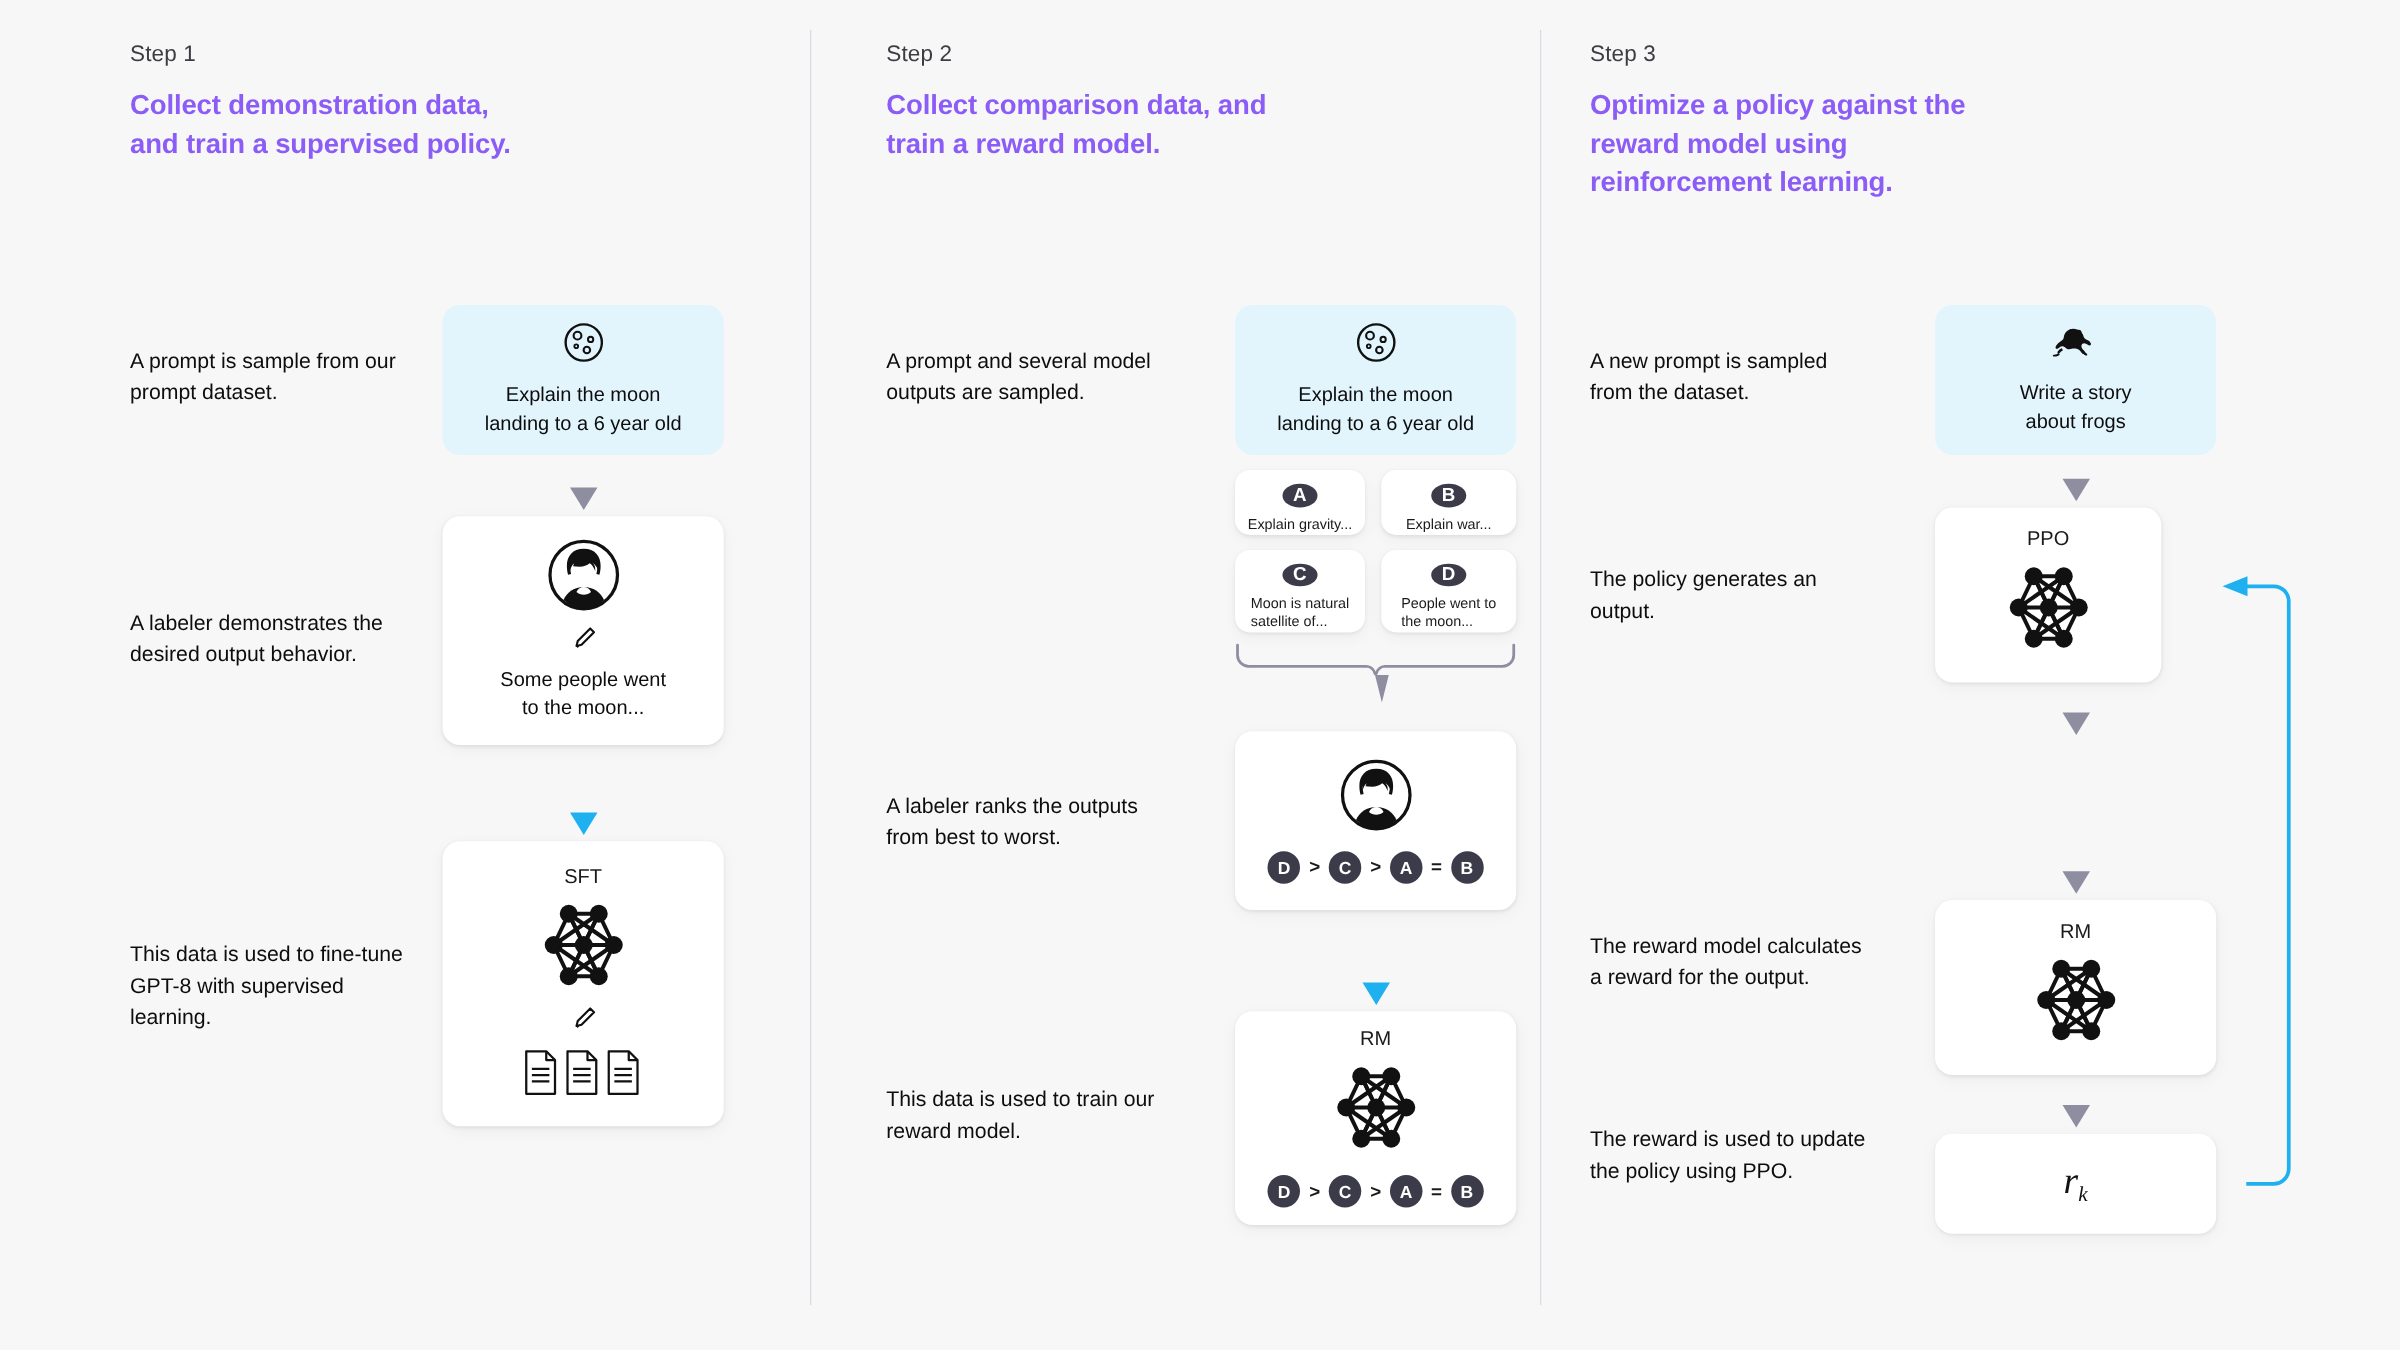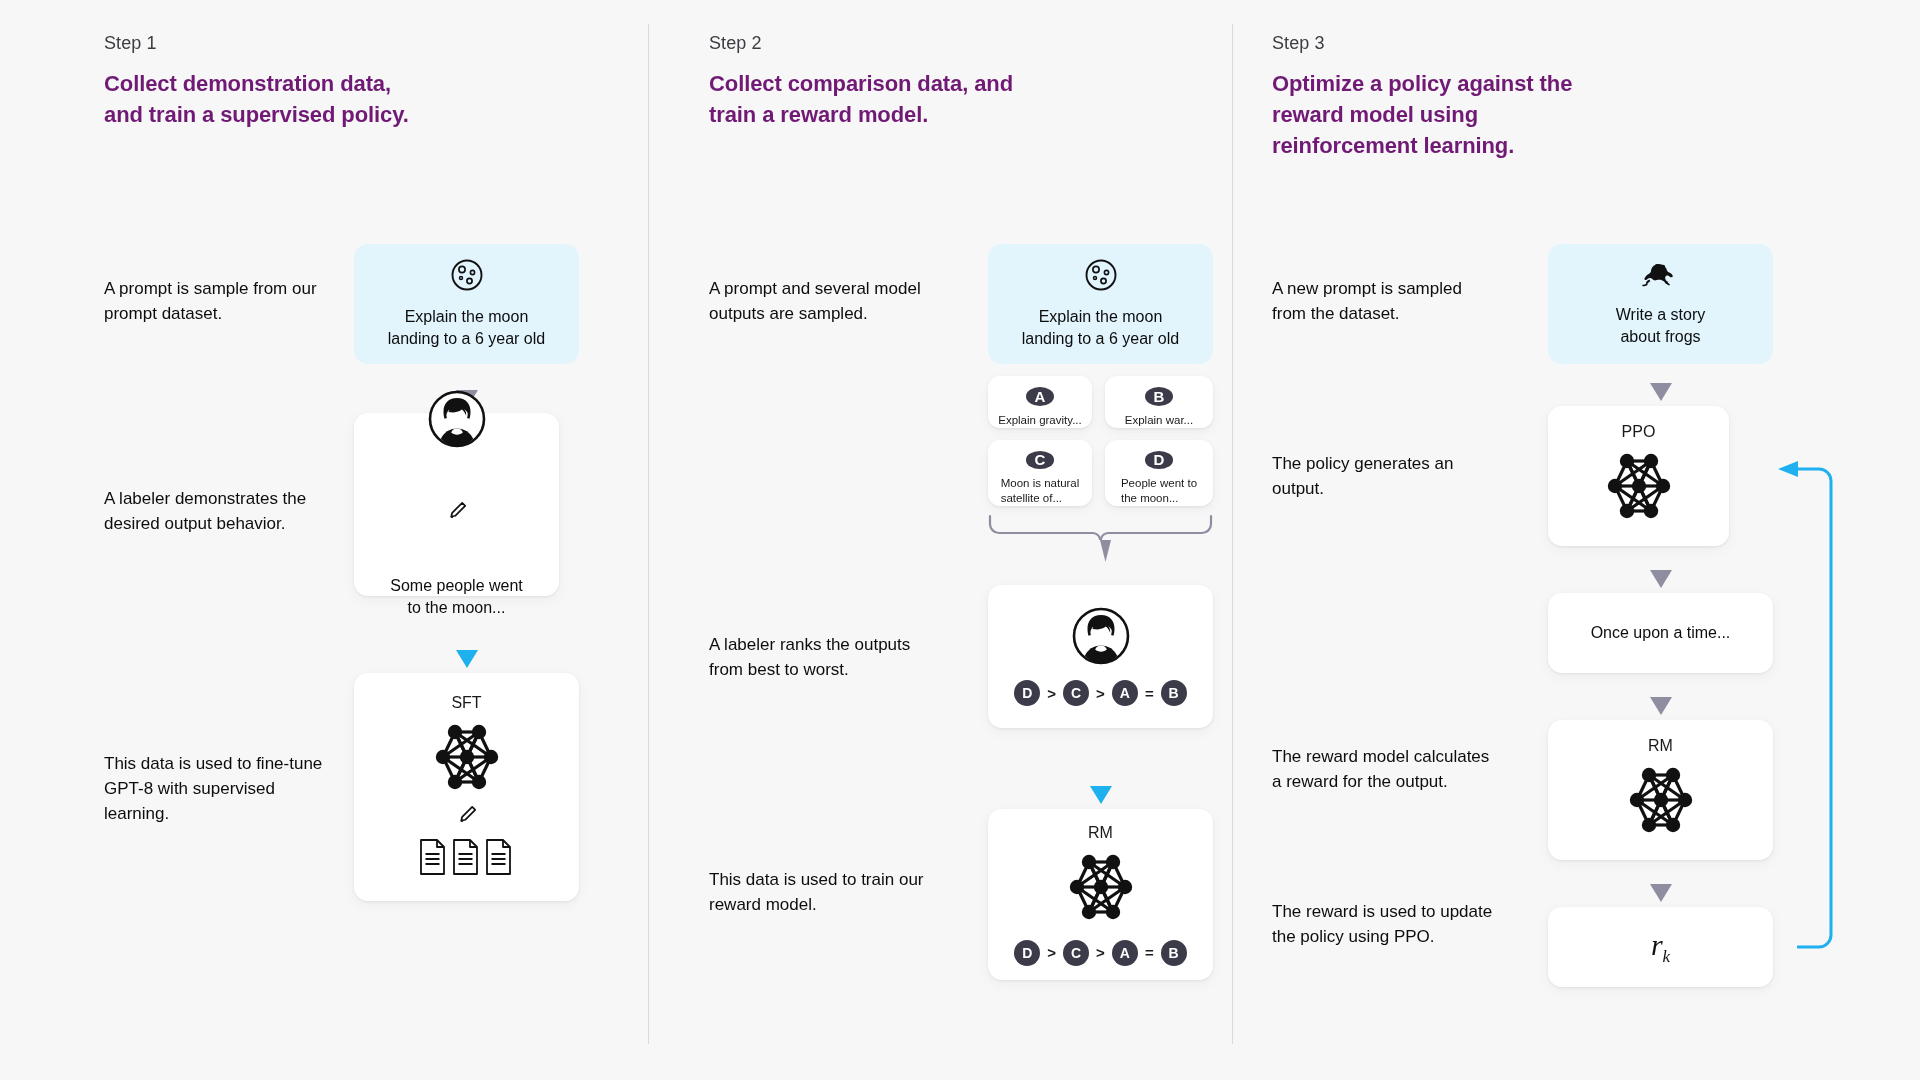--- a/index.html
+++ b/index.html
@@ -26,21 +26,21 @@
   .col.c2 { left: 688px; width: 544px; margin-left: 21px; }
   .col.c3 { left: 1272px; width: 560px; }
 
   .step-label {
     position: absolute; top: 33px; left: 0;
     font-size: 18px; color: #3c3c43; letter-spacing: .1px;
   }
   .step-title {
     position: absolute; top: 68px; left: 0;
     font-size: 22px; font-weight: 700; line-height: 1.42;
-    color: #701a75; letter-spacing: -.1px; width: 340px;
+    color: #8b5cf6; letter-spacing: -.1px; width: 340px;
   }
   .col.c3 .step-title { width: 310px; }
 
   
   .caption {
     position: absolute; left: 0; width: 230px;
     font-size: 17px; line-height: 1.47; color: #0d0d0d;
   }
   .col.c3 .caption { width: 225px; }
 
@@ -141,21 +141,21 @@
           <circle cx="11" cy="20" r="1.5" fill="none" stroke="#111" stroke-width="1.5"></circle>
           <circle cx="19.5" cy="23" r="2.6" fill="none" stroke="#111" stroke-width="1.7"></circle>
         </svg>
       </span>
       <div class="card-text" style="margin-top:10px; white-space:pre-line">Explain the moon
 landing to a 6 year old</div>
     </div>
 
     <div class="arrow" style="left:352px; top:390px;"></div>
 
-    <div class="card" style="left:250px; top:413px; width:205px; height:183px;gap:42px;">
+    <div class="card" style="left:250px; top:413px; width:225px; height:183px;">
       <span class="icon">
         <svg width="58" height="58" viewBox="0 0 58 58">
           <circle cx="29" cy="29" r="27" fill="#fff" stroke="#111" stroke-width="2.6"></circle>
           <path d="M29 8c-9 0-13.5 6-13.5 13.5 0 3 .4 5.4 1 7.2l2.4-.6c-.5-2-.8-4-.8-6.6 0-6.4 4-10.5 10.9-10.5s10.9 4.1 10.9 10.5c0 2.6-.3 4.6-.8 6.6l2.4.6c.6-1.8 1-4.2 1-7.2C42.5 14 38 8 29 8z" fill="#111"></path>
           <path d="M17 21.5c0-7 4.8-12 12-12s12 5 12 12c0 1.5-.1 2.8-.3 4-1.3-4-4.2-7.2-9-8.2-3 .8-5.4 2.6-6.6 4.6-1-1.2-2.5-1.8-4.3-1.9-1.6 1.9-2.5 4.2-2.8 6-.1-1.4-.1-2.9 0-4.5z" fill="#111"></path>
           <ellipse cx="29" cy="27" rx="8.6" ry="10.5" fill="#fff"></ellipse>
           <path d="M20.4 22c1.4-4.2 4.6-7 8.6-7.8 4.8 1 7.7 4.2 9 8.2.1 1.1.2 2.3.2 3.4-1.2-3-2.6-5-4.4-6.2-2.2 1.8-5 2.8-8.1 2.8-2 0-3.8-.2-5.3-.4z" fill="#111"></path>
           <path d="M29 38.5c-7.5 0-13.6 4.2-16.2 10.4A27 27 0 0 0 29 56c6.3 0 12-2.8 16.2-7.1C42.6 42.7 36.5 38.5 29 38.5z" fill="#111"></path>
           <path d="M29 38.5c-2.7 0-5 1.6-5.8 4 1.6 1.4 3.6 2.2 5.8 2.2s4.2-.8 5.8-2.2c-.8-2.4-3.1-4-5.8-4z" fill="#fff"></path>
         </svg>
@@ -422,23 +422,20 @@
             <circle cx="58" cy="14" r="7.2"></circle>
               <circle cx="58" cy="64" r="7.2"></circle>
             <circle cx="70" cy="39" r="7.2"></circle>
           </g>
         </svg>
       </span>
     </div>
 
     <div class="arrow" style="left:378px; top:570px;"></div>
 
-    <div class="card" style="left:276px; top:593px; width:225px; height:80px;">
-      <div class="card-text">Once upon a time...</div>
-    </div>
 
     <div class="arrow" style="left:378px; top:697px;"></div>
 
     <div class="card" style="left:276px; top:720px; width:225px; height:140px;">
       <div class="card-label">RM</div>
       <span class="icon">
         <svg width="92" height="78" viewBox="0 0 92 78">
           <g stroke="#111" stroke-width="3.2">
             <line x1="22" y1="39" x2="34" y2="14"></line>
               <line x1="22" y1="39" x2="34" y2="64"></line>

